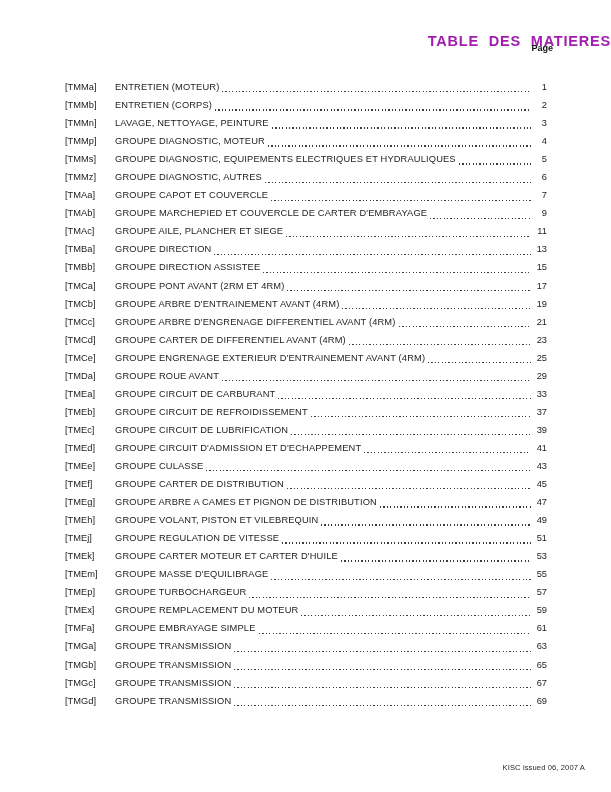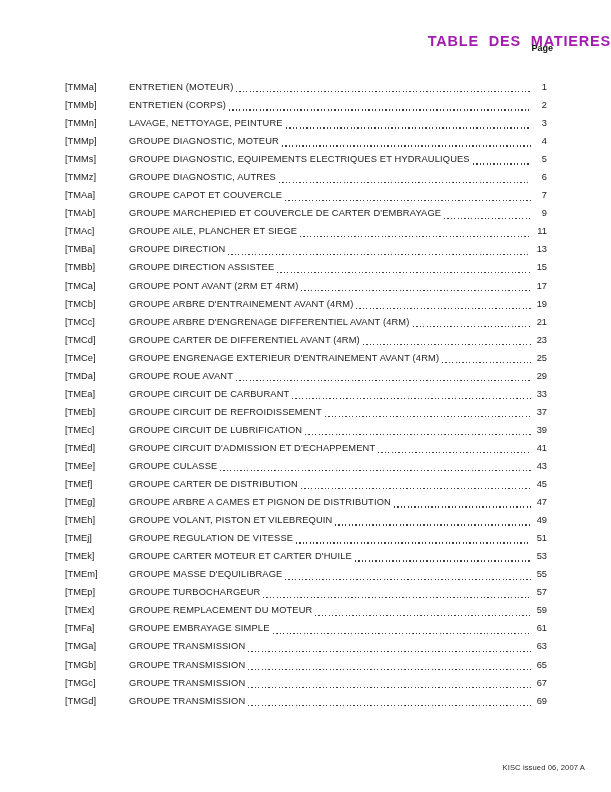--- a/index.html
+++ b/index.html
@@ -51,21 +51,20 @@
     font-size: 9.3px;
     white-space: nowrap;
   }
   .toc-code {
     flex: none;
     width: 50px;
   }
   .toc-title {
     flex: none;
     letter-spacing: 0.15px;
-    margin-left: 14px;
   }
   .toc-leader {
     flex: 1 1 auto;
     min-width: 8px;
     height: 1.2px;
     align-self: flex-end;
     margin: 0 2px 3.6px 3px;
     background: repeating-linear-gradient(
       to right,
       #3c3c3c 0 1.2px,

